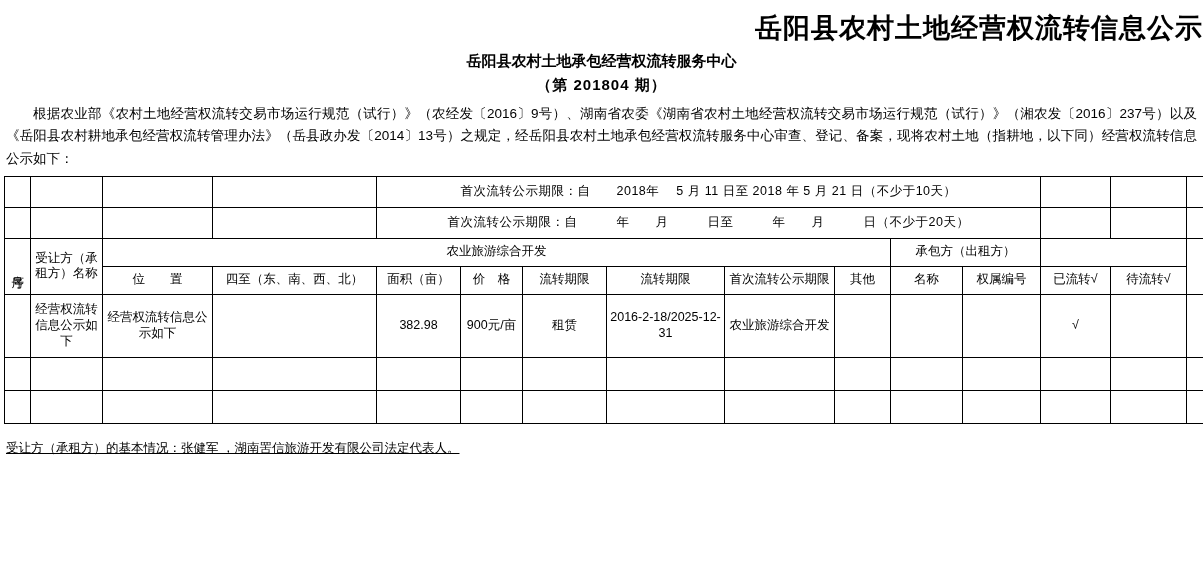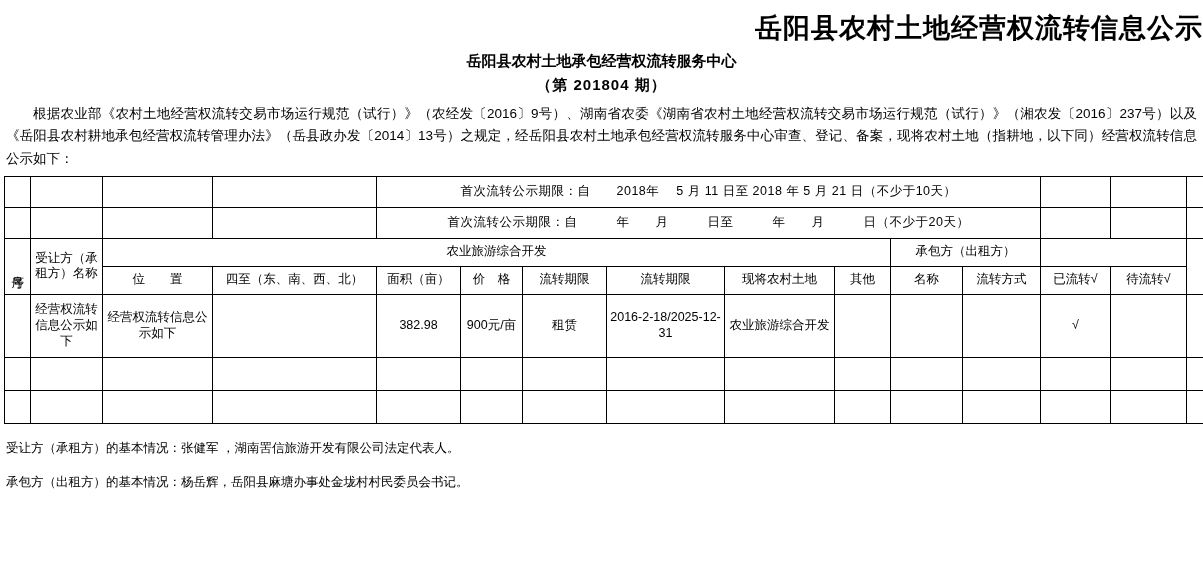--- a/index.html
+++ b/index.html
@@ -89,20 +89,21 @@
   .data-row td {
     height: 58px;
   }
   .empty-row td {
     height: 28px;
   }
   .footer-note {
     font-size: 12.5px;
     padding: 14px 6px 0 6px;
     line-height: 1.6;
+    text-decoration: underline;
   }
   .footer-note2 {
     font-size: 12.5px;
     padding: 14px 6px 0 6px;
     line-height: 1.6;
   }
   .check {
     font-size: 14px;
   }
 </style>
@@ -170,24 +171,24 @@
       <td rowspan="2">备　注</td>
     </tr>
 
     <tr class="hdr">
       <td>位　　置</td>
       <td>四至（东、南、西、北）</td>
       <td>面积（亩）</td>
       <td>价　格</td>
       <td>流转期限</td>
       <td>流转期限</td>
-      <td>现将农村土地</td>
+      <td>首次流转公示期限</td>
       <td>其他</td>
       <td>名称</td>
-      <td>流转方式</td>
+      <td>权属编号</td>
       <td>已流转√</td>
       <td>待流转√</td>
     </tr>
 
     <tr class="data-row">
       <td></td>
       <td>经营权流转信息公示如下</td>
       <td>经营权流转信息公示如下</td>
       <td></td>
       <td>382.98</td>
@@ -236,15 +237,14 @@
       <td></td>
       <td></td>
       <td></td>
       <td></td>
     </tr>
 
   </tbody>
     </table>
 
   <div class="footer-note">受让方（承租方）的基本情况：张健军 ，湖南罟信旅游开发有限公司法定代表人。</div>
-  <div class="footer-note2">承包方（出租方）的基本情况：杨岳辉，岳阳县麻塘办事处金垅村村民委员会书记。</div>
 
 </div>
 
 </body></html>

